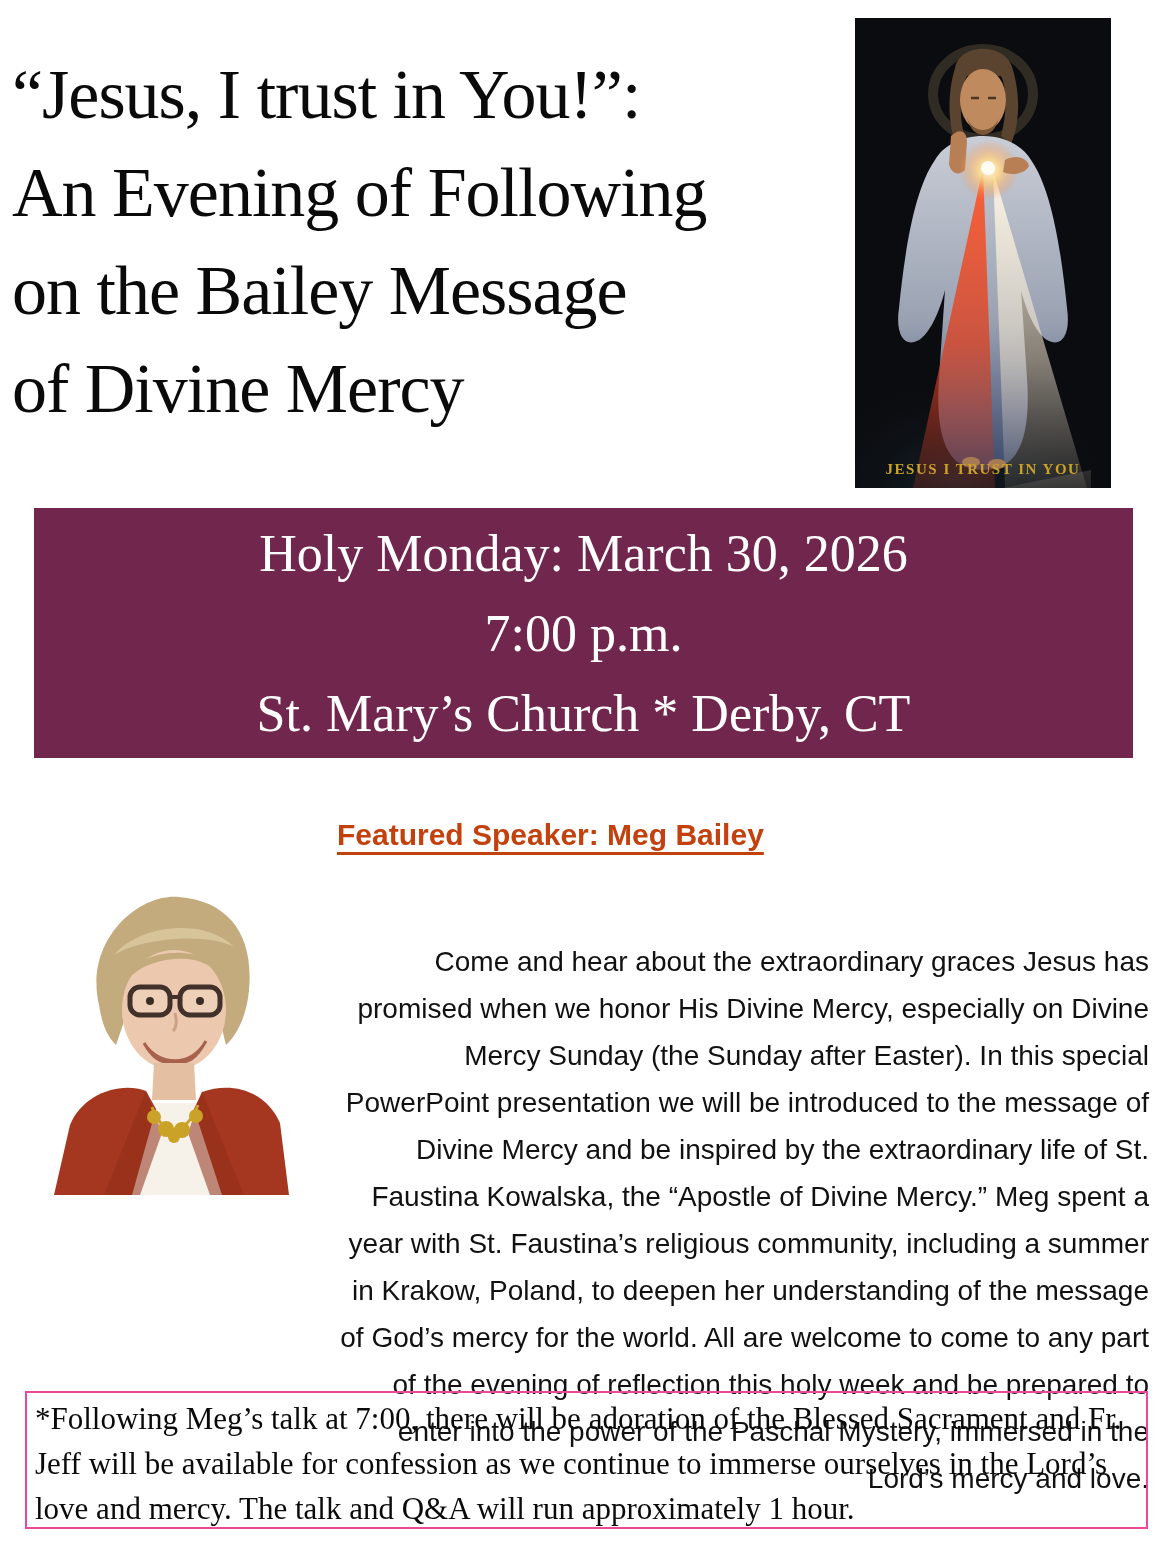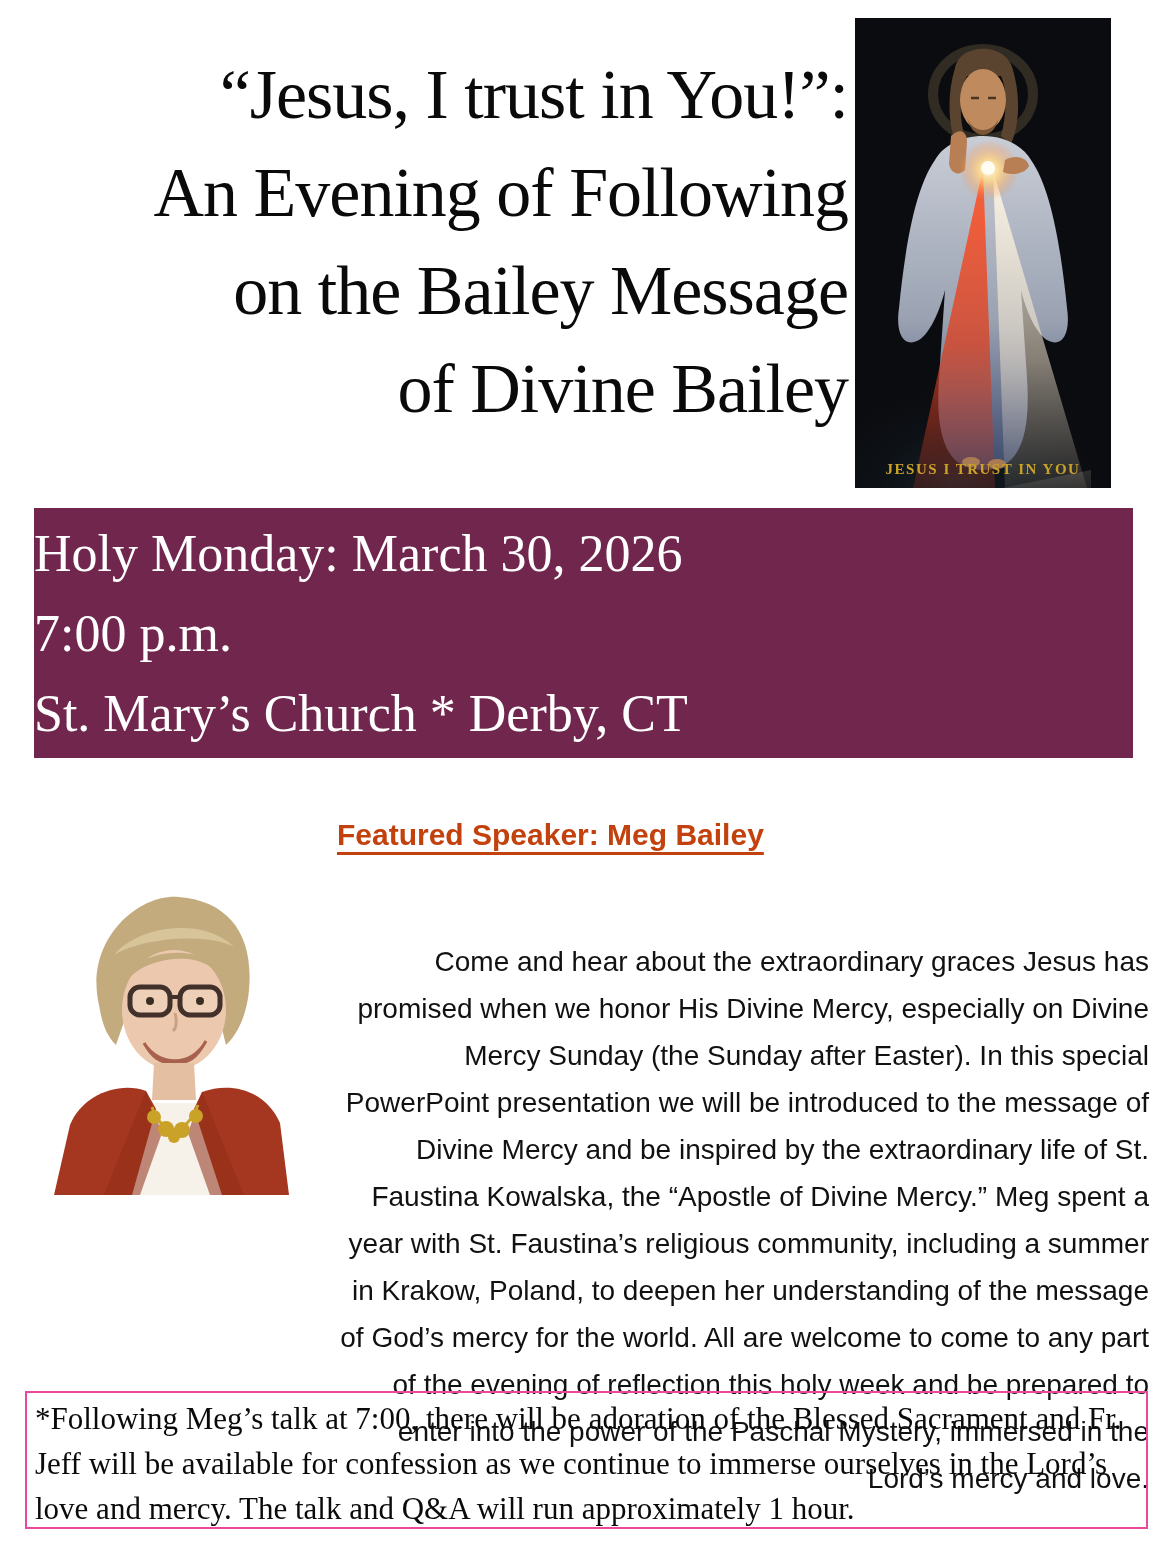--- a/index.html
+++ b/index.html
@@ -7,37 +7,37 @@
     position:relative;
     width:1166px;height:1563px;
     background:#ffffff;
     margin:0 auto;
     overflow:hidden;
     font-family:"Liberation Serif", serif;
   }
   
   .title-block{
     position:absolute;left:12px;top:46px;width:836px;
-    text-align:right;
+    text-align:left;
     font-family:"Liberation Serif", serif;
     font-size:70px;line-height:98px;
     color:#0a0a0a;
     letter-spacing:-1px;
   }
   
   .mercy{
     position:absolute;left:855px;top:18px;width:268px;height:470px;
   }
   .mercy svg{display:block;}
   
   .banner{
     position:absolute;left:34px;top:508px;width:1099px;height:250px;
     background:#71264E;
     color:#ffffff;
-    text-align:left;
+    text-align:center;
     font-family:"Liberation Serif", serif;
     font-size:52px;line-height:80px;
     padding-top:6px;box-sizing:border-box;
   }
   
   .speaker-heading{
     position:absolute;left:337px;top:818px;
     font-family:"Liberation Sans", sans-serif;
     font-weight:bold;font-size:30px;color:#c2410c;
     text-decoration:underline;
@@ -66,21 +66,21 @@
 </style>
 </head>
 <body>
 
 <div class="page">
 
   <div class="title-block">
     <div>“Jesus, I trust in You!”:</div>
     <div>An Evening of Following</div>
     <div>on the Bailey Message</div>
-    <div>of Divine Bailey</div>
+    <div>of Divine Mercy</div>
   </div>
 
   <div class="mercy">
     <svg width="256" height="470" viewBox="0 0 256 470">
       <defs>
         <radialGradient id="glow" cx="50%" cy="50%" r="50%">
           <stop offset="0%" stop-color="#fffbe8" stop-opacity="1"></stop>
           <stop offset="35%" stop-color="#ffd98a" stop-opacity="0.85"></stop>
           <stop offset="100%" stop-color="#ff8840" stop-opacity="0"></stop>
         </radialGradient>

